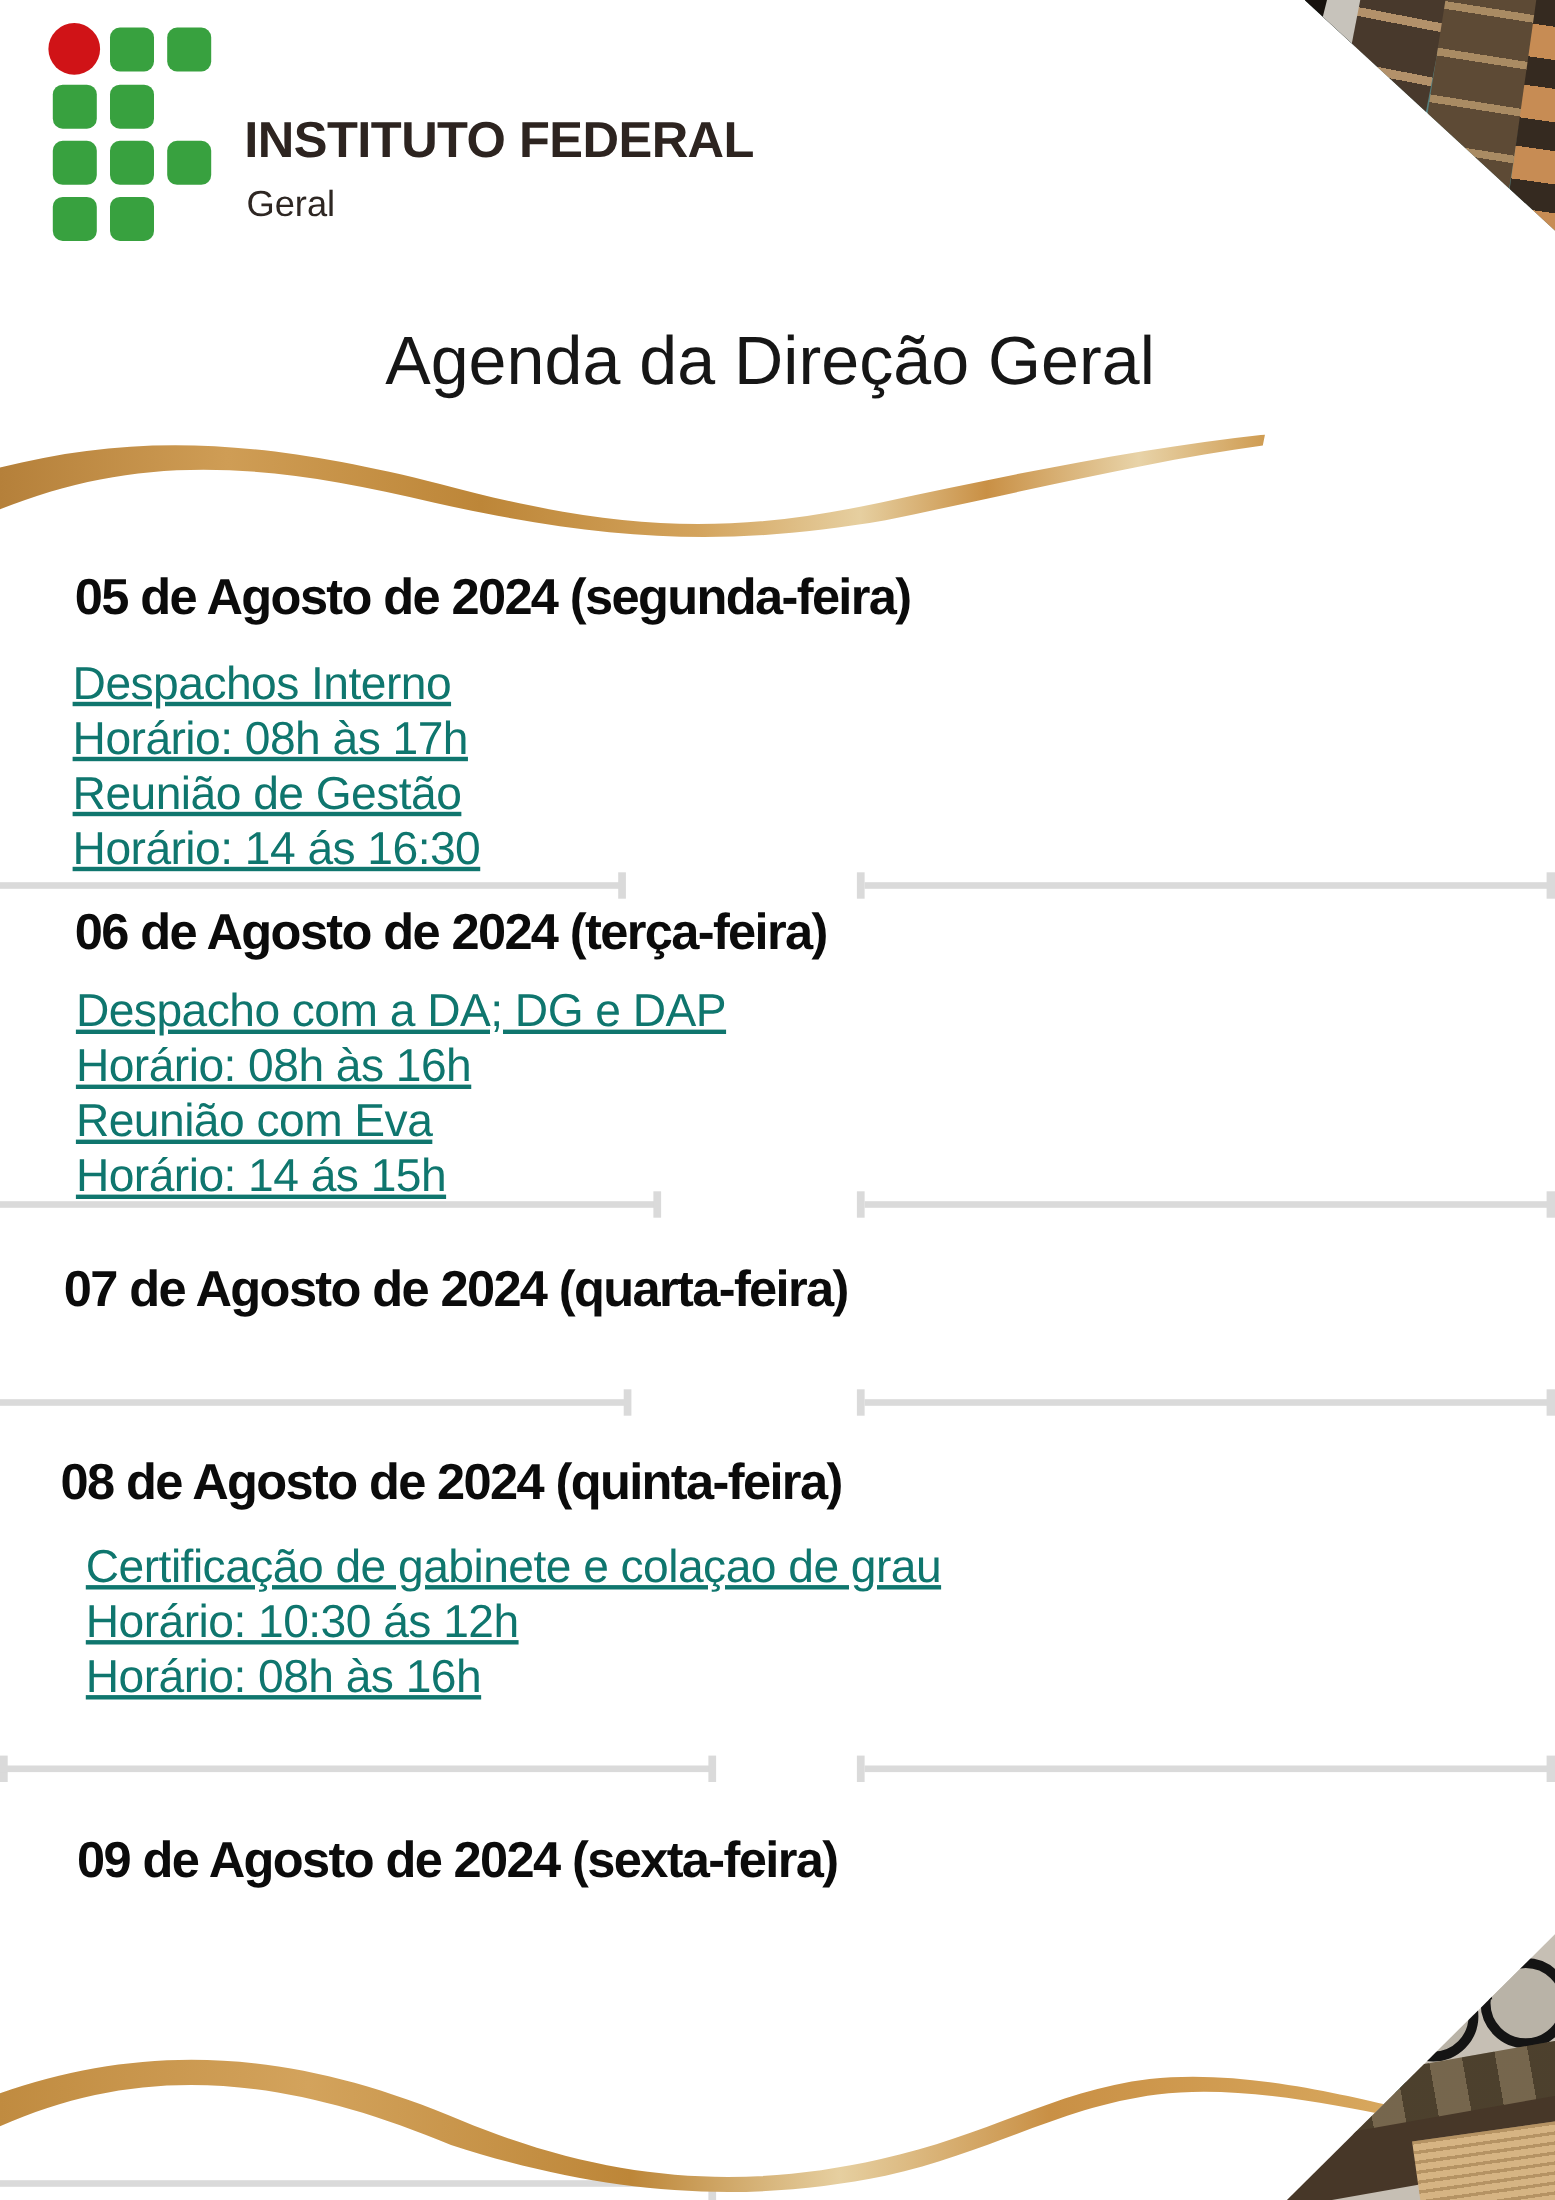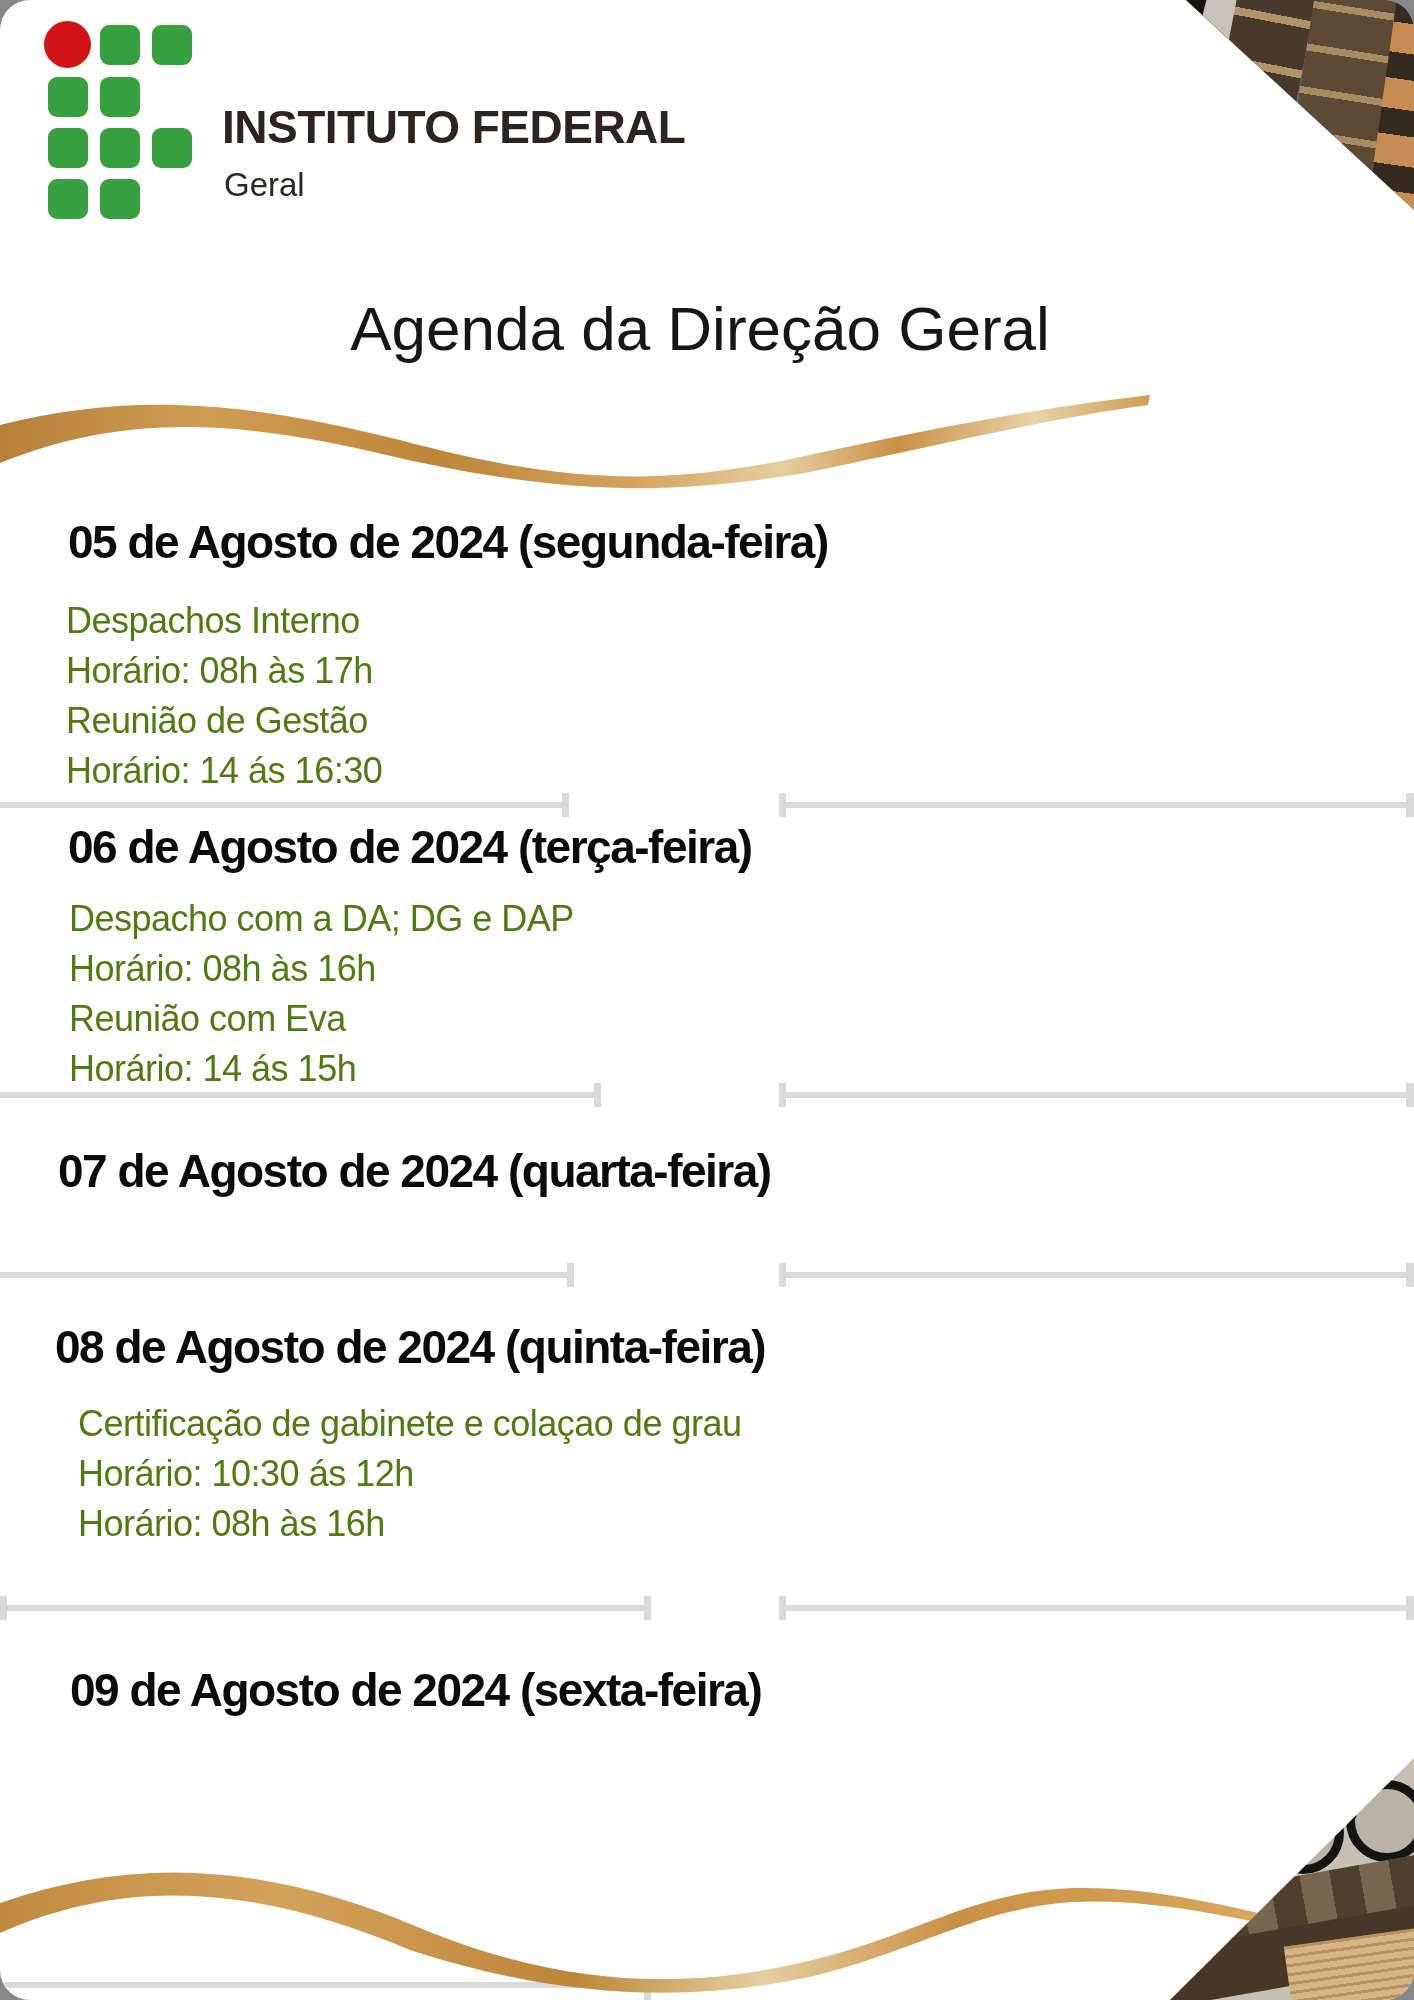--- a/index.html
+++ b/index.html
@@ -1,34 +1,34 @@
 <!DOCTYPE html>
 <html><head>
 <meta charset="utf-8">
 <style>
   html,body{margin:0;padding:0;background:#888;}
   .page{
     position:relative;width:1414px;height:2000px;background:#ffffff;
-    overflow:hidden;font-family:"Liberation Sans",sans-serif;margin:0 auto;border-radius:30px;
+    overflow:hidden;font-family:"Liberation Sans",sans-serif;margin:0 auto;
   }
   
   .if-sq{position:absolute;width:40px;height:40px;background:#38a13f;border-radius:9px;}
   .if-dot{position:absolute;width:47px;height:47px;background:#d01317;border-radius:50%;}
   .logo-inst{position:absolute;left:222px;top:100px;font-size:46px;font-weight:bold;
     color:#2d2420;letter-spacing:-0.5px;white-space:nowrap;}
   .logo-branch{position:absolute;left:224px;top:166px;font-size:33px;color:#2e2723;white-space:nowrap;}
   .logo-campus{position:absolute;left:224px;top:202px;font-size:33px;color:#2e2723;white-space:nowrap;}
   
   .doc-title{position:absolute;left:0;top:293px;width:1400px;text-align:center;
     font-size:62px;font-weight:300;color:#161616;letter-spacing:0;}
   
   .date-heading{position:absolute;font-size:46px;font-weight:bold;color:#0b0b0b;
     letter-spacing:-1.5px;white-space:nowrap;line-height:56px;}
-  .agenda-lines{position:absolute;font-size:36px;font-weight:300;color:#4d7c0f;
-    letter-spacing:-0.5px;line-height:50px;white-space:nowrap;}
+  .agenda-lines{position:absolute;font-size:42px;font-weight:300;color:#0f766e;
+    letter-spacing:-0.5px;line-height:50px;white-space:nowrap;text-decoration:underline;}
   .agenda-line{height:50px;}
   
   .dv{position:absolute;background:#dadada;}
   .dv-line{height:6px;}
   .dv-cap{width:7px;height:24px;}
   
   .wave{position:absolute;left:0;}
   
   .corner{position:absolute;overflow:hidden;}
   .corner *{position:absolute;}

